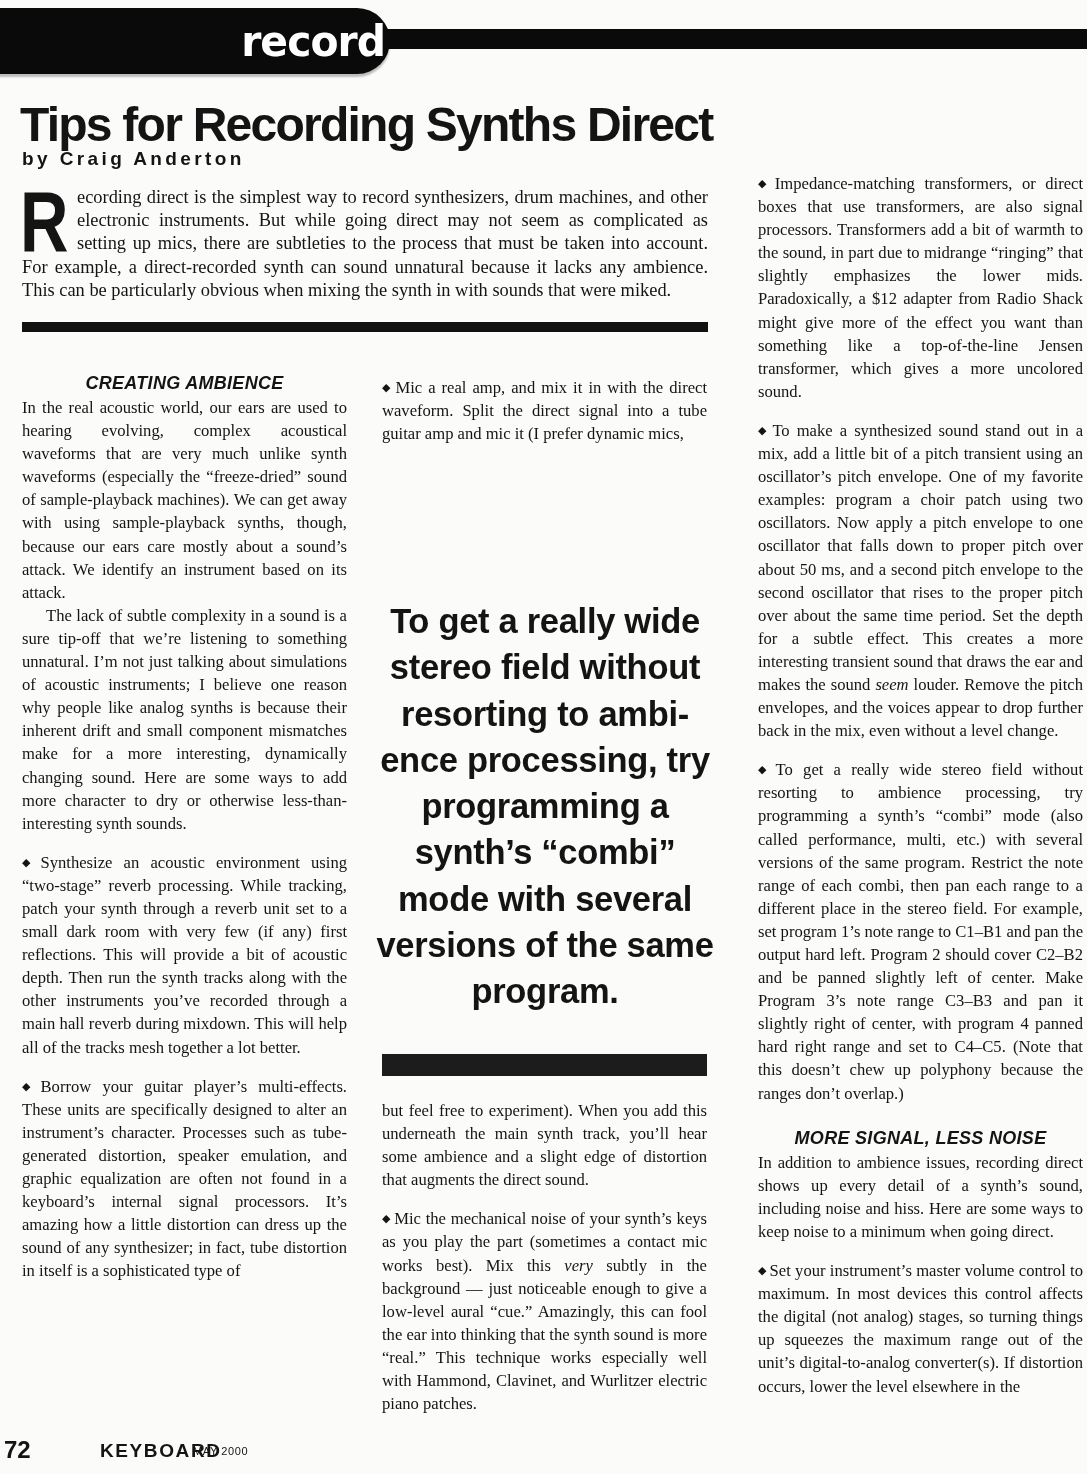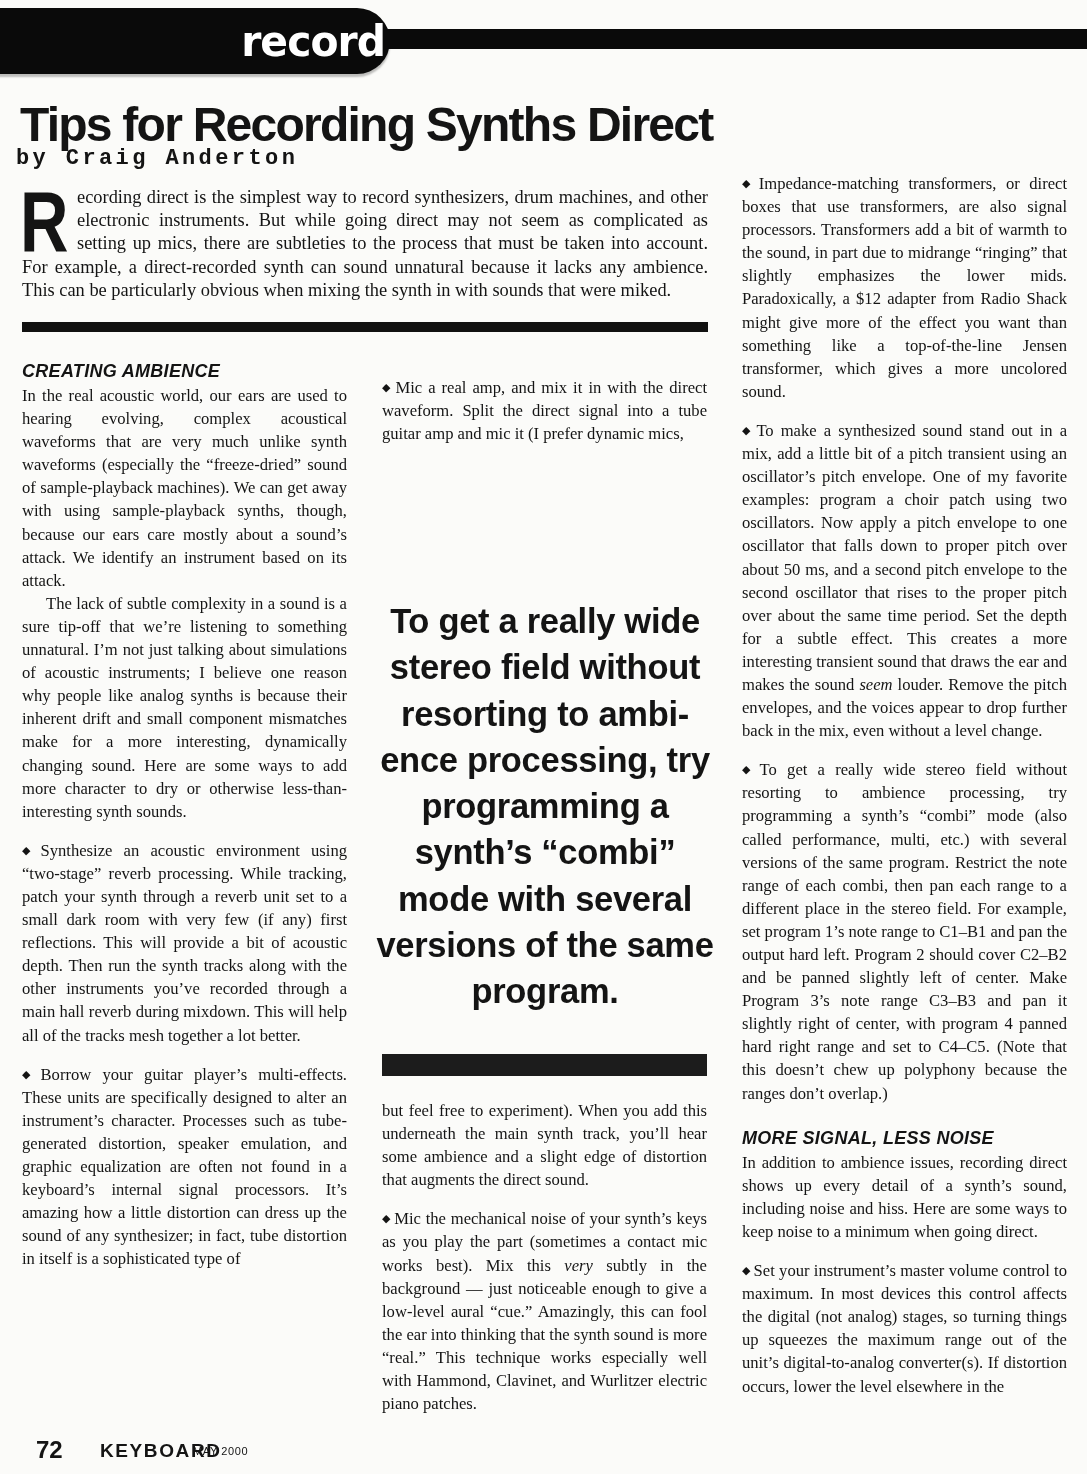--- a/index.html
+++ b/index.html
@@ -28,23 +28,23 @@
 
   
   #article-title {
     left: 20px; top: 96px; margin: 0;
     font-family: "Liberation Sans", sans-serif; font-weight: bold;
     font-size: 49px; line-height: 56px; letter-spacing: -1.8px;
     transform: scaleX(0.98); transform-origin: left center;
     white-space: nowrap;
   }
   #byline {
-    left: 16px; top: 148px;
-    font-family: Liberation Mono, monospace; font-weight: bold;
-    font-size: 22px; letter-spacing: 3.4px; line-height: 22px;
+    left: 22px; top: 148px;
+    font-family: Liberation Sans, sans-serif; font-weight: bold;
+    font-size: 19px; letter-spacing: 3.4px; line-height: 22px;
   }
 
   
   #intro {
     left: 22px; top: 186px; width: 686px;
     font-size: 18.4px; line-height: 23.2px; text-align: justify;
   }
   #drop-cap {
     float: left; font-family: "Liberation Sans", sans-serif; font-weight: bold;
     font-size: 86px; line-height: 64px; height: 66px; margin: 3px 9px 0 -2px;
@@ -54,39 +54,39 @@
     left: 22px; top: 322px; width: 686px; height: 10px; background: #111;
   }
 
   
   .col { font-size: 16.6px; line-height: 23.1px; text-align: justify; }
   .col p { margin: 0; }
   .col p.gap { margin-top: 16px; }
   .col p.indent { text-indent: 24px; }
   .subhead {
     font-family: "Liberation Sans", sans-serif; font-weight: bold; font-style: italic;
-    font-size: 18px; line-height: 22px; letter-spacing: 0.3px;
-    margin: 0 0 2px 0;
+    font-size: 18px; text-align: center; line-height: 22px; letter-spacing: 0.3px;
+    margin: 12px 0 2px 0;
   }
   .bullet { font-size: 11px; vertical-align: 2px; margin-right: 3px; }
 
   #col-left { left: 22px; top: 360px; width: 325px; }
   #col-mid-top { left: 382px; top: 360px; width: 325px; }
   #pull-quote {
     left: 370px; top: 598px; width: 350px; margin: 0;
     font-family: "Liberation Sans", sans-serif; font-weight: bold;
     font-size: 34.5px; line-height: 46.3px; text-align: center; letter-spacing: -0.3px;
   }
   #mid-rule { left: 382px; top: 1054px; width: 325px; height: 22px; background: #1c1c1c; }
   #col-mid-bottom { left: 382px; top: 1099px; width: 325px; }
-  #col-right { left: 742px; top: 172px; width: 325px; }
+  #col-right { left: 758px; top: 172px; width: 325px; }
 
   
   #folio {
-    left: 36px; top: 1436px;
+    left: 4px; top: 1436px;
     font-family: "Liberation Sans", sans-serif; font-weight: bold; font-size: 24px; line-height: 28px;
   }
   #magazine-name {
     left: 100px; top: 1443px;
     font-family: "Liberation Sans", sans-serif; font-weight: bold; font-size: 19px;
     letter-spacing: 1.6px; line-height: 16px;
   }
   #issue-date {
     left: 193px; top: 1443px;
     font-family: "Liberation Sans", sans-serif; font-size: 11px; letter-spacing: 0.6px; line-height: 16px;

